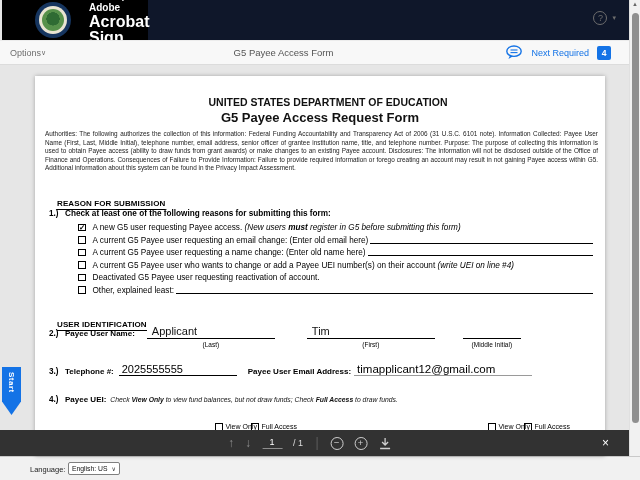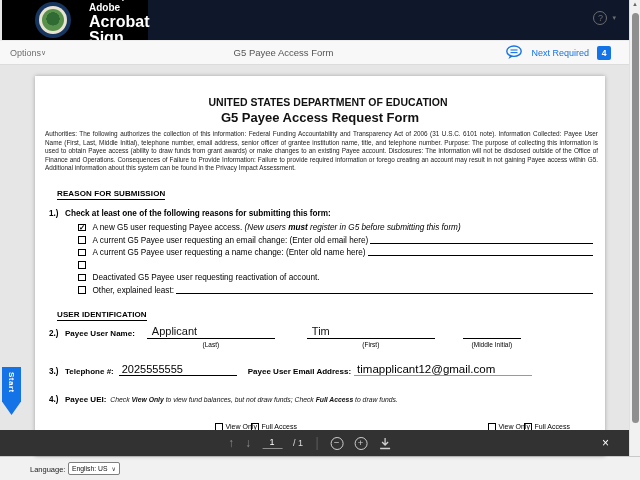--- a/index.html
+++ b/index.html
@@ -35,21 +35,21 @@
   .scrollbar { position:absolute; right:0; top:0; width:11px; height:456px; background:#f1f1f1; border-left:1px solid #e0e0e0; z-index:9; }
   .scroll-up { position:absolute; top:1px; left:0; width:100%; text-align:center; font-size:6px; color:#666; cursor:pointer; }
   .scroll-thumb { position:absolute; top:13px; left:1.5px; width:7px; height:410px; background:#8f8f8f; border-radius:4px; cursor:pointer; }
 
   
   .page { position:absolute; left:35px; top:76px; width:570px; height:380px; background:#fff; box-shadow:0 0 4px rgba(0,0,0,.28); z-index:1; }
   .abs { position:absolute; }
   .doc-title { top:20px; left:8px; width:100%; text-align:center; font-size:10.5px; font-weight:bold; color:#111; }
   .doc-subtitle { top:34px; left:0; width:100%; text-align:center; font-size:13px; font-weight:bold; color:#111; }
   .authorities { top:54px; left:10px; right:7px; font-size:6.4px; line-height:1.34; color:#222; text-align:justify; }
-  .sec-head { font-size:8px; font-weight:bold; color:#000; border-bottom:1px solid #000; padding-bottom:.5px; letter-spacing:.1px; }
+  .sec-head { font-size:8px; font-weight:bold; color:#000; border-bottom:1px solid #000; padding-bottom:.5px; letter-spacing:.1px;margin-top:10px; }
   .sec1-head { top:113px; left:22px; }
   .q-row { display:flex; align-items:baseline; }
   .q1 { top:133px; left:14px; right:12px; font-size:8.2px; font-weight:bold; color:#000; }
   .q-num { display:inline-block; width:16px; font-weight:bold; font-size:8.2px; flex:0 0 auto; }
   .opt { display:flex; align-items:flex-start; left:43px; right:12px; font-size:8.2px; color:#000; }
   .cb { width:7.5px; height:7.5px; border:1px solid #000; flex:0 0 auto; margin-top:.5px; margin-right:7px; font-size:7.5px; line-height:6.5px; text-align:center; font-weight:bold; cursor:pointer; }
   .opt-text { white-space:nowrap; }
   .ital { font-style:italic; }
   .ital-b { font-style:italic; font-weight:bold; }
   .fill-line { flex:1 1 auto; border-bottom:1px solid #000; height:8px; margin-left:2px; cursor:text; }
@@ -158,20 +158,21 @@
       <span class="opt-text">A current G5 Payee user requesting an email change: (Enter old email here)</span>
       <span class="fill-line"></span>
     </div>
     <div class="abs opt o3">
       <span class="cb"></span>
       <span class="opt-text">A current G5 Payee user requesting a name change: (Enter old name here)</span>
       <span class="fill-line"></span>
     </div>
     <div class="abs opt o4">
       <span class="cb"></span>
+      <span class="opt-text"><span>A current G5 Payee user who wants to change or add a Payee UEI number(s) on their account </span><span class="ital">(write UEI on line #4)</span></span>
     </div>
     <div class="abs opt o5">
       <span class="cb"></span>
       <span class="opt-text">Deactivated G5 Payee user requesting reactivation of account.</span>
     </div>
     <div class="abs opt o6">
       <span class="cb"></span>
       <span class="opt-text">Other, explained least: </span>
       <span class="fill-line"></span>
     </div>

